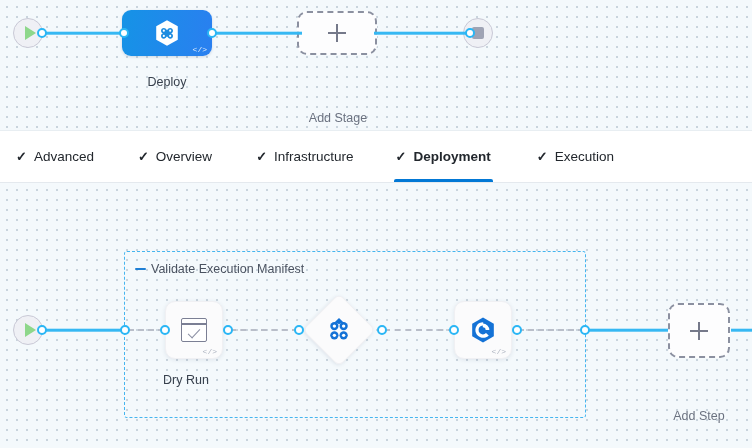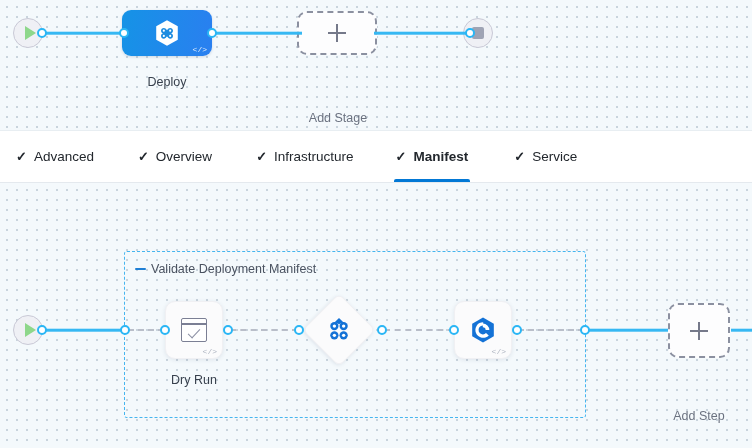--- a/index.html
+++ b/index.html
@@ -240,36 +240,36 @@
       <span class="label">Overview</span>
       <span class="underline"></span>
     </div>
     <div class="tab" style="margin-left:40px;">
       <span class="tick">✓</span>
       <span class="label">Infrastructure</span>
       <span class="underline"></span>
     </div>
     <div class="tab active" style="margin-left:38px;">
       <span class="tick">✓</span>
-      <span class="label">Manifest</span>
+      <span class="label">Deployment</span>
       <span class="underline"></span>
     </div>
     <div class="tab" style="margin-left:42px;">
       <span class="tick">✓</span>
-      <span class="label">Service</span>
+      <span class="label">Execution</span>
       <span class="underline"></span>
     </div>
   </div>
 
   <div id="exec-canvas" class="canvas">
 
     <div class="step-group" style="left:124px; top:68px; width:462px; height:167px;">
       <div class="group-head">
         <span class="collapse-icon"></span>
-        <span>Validate Deployment Manifest</span>
+        <span>Validate Execution Manifest</span>
       </div>
     </div>
 
     <div class="line-solid" style="left:42px; top:147px; width:84px;"></div>
     <div class="line-dash" style="left:128px; top:147px; width:36px;"></div>
     <div class="line-dash" style="left:230px; top:147px; width:68px;"></div>
     <div class="line-dash" style="left:384px; top:147px; width:70px;"></div>
     <div class="line-dash" style="left:518px; top:147px; width:66px;"></div>
     <div class="line-solid" style="left:586px; top:147px; width:82px;"></div>
     <div class="line-solid" style="left:731px; top:147px; width:21px;"></div>
@@ -286,21 +286,21 @@
 
     <div class="node" style="left:165px; top:118px;">
       <div class="step-card">
         <div class="ic-dryrun">
             <span class="chk"></span>
           </div>
         <span class="code-badge dark">&lt;/&gt;</span>
       </div>
     </div>
     <div class="port" style="left:228px; top:147px;"></div>
-    <div class="node-label" style="left:129px; top:190px;">Dry Run</div>
+    <div class="node-label" style="left:121px; top:190px;">Dry Run</div>
 
     <div class="port" style="left:299px; top:147px;"></div>
     <div class="node" style="left:313px; top:121px;">
       <div class="diamond">
         <svg width="27" height="27" viewBox="0 0 28 28">
           <g fill="#1472d6">
             <path d="M14 0.8 L20.6 7.4 A4.8 4.8 0 0 0 14 7.4 A4.8 4.8 0 0 0 7.4 7.4 Z"></path>
             <circle cx="9.2" cy="9.2" r="4.3"></circle>
             <circle cx="18.8" cy="9.2" r="4.3"></circle>
             <circle cx="9.2" cy="18.8" r="4.3"></circle>

